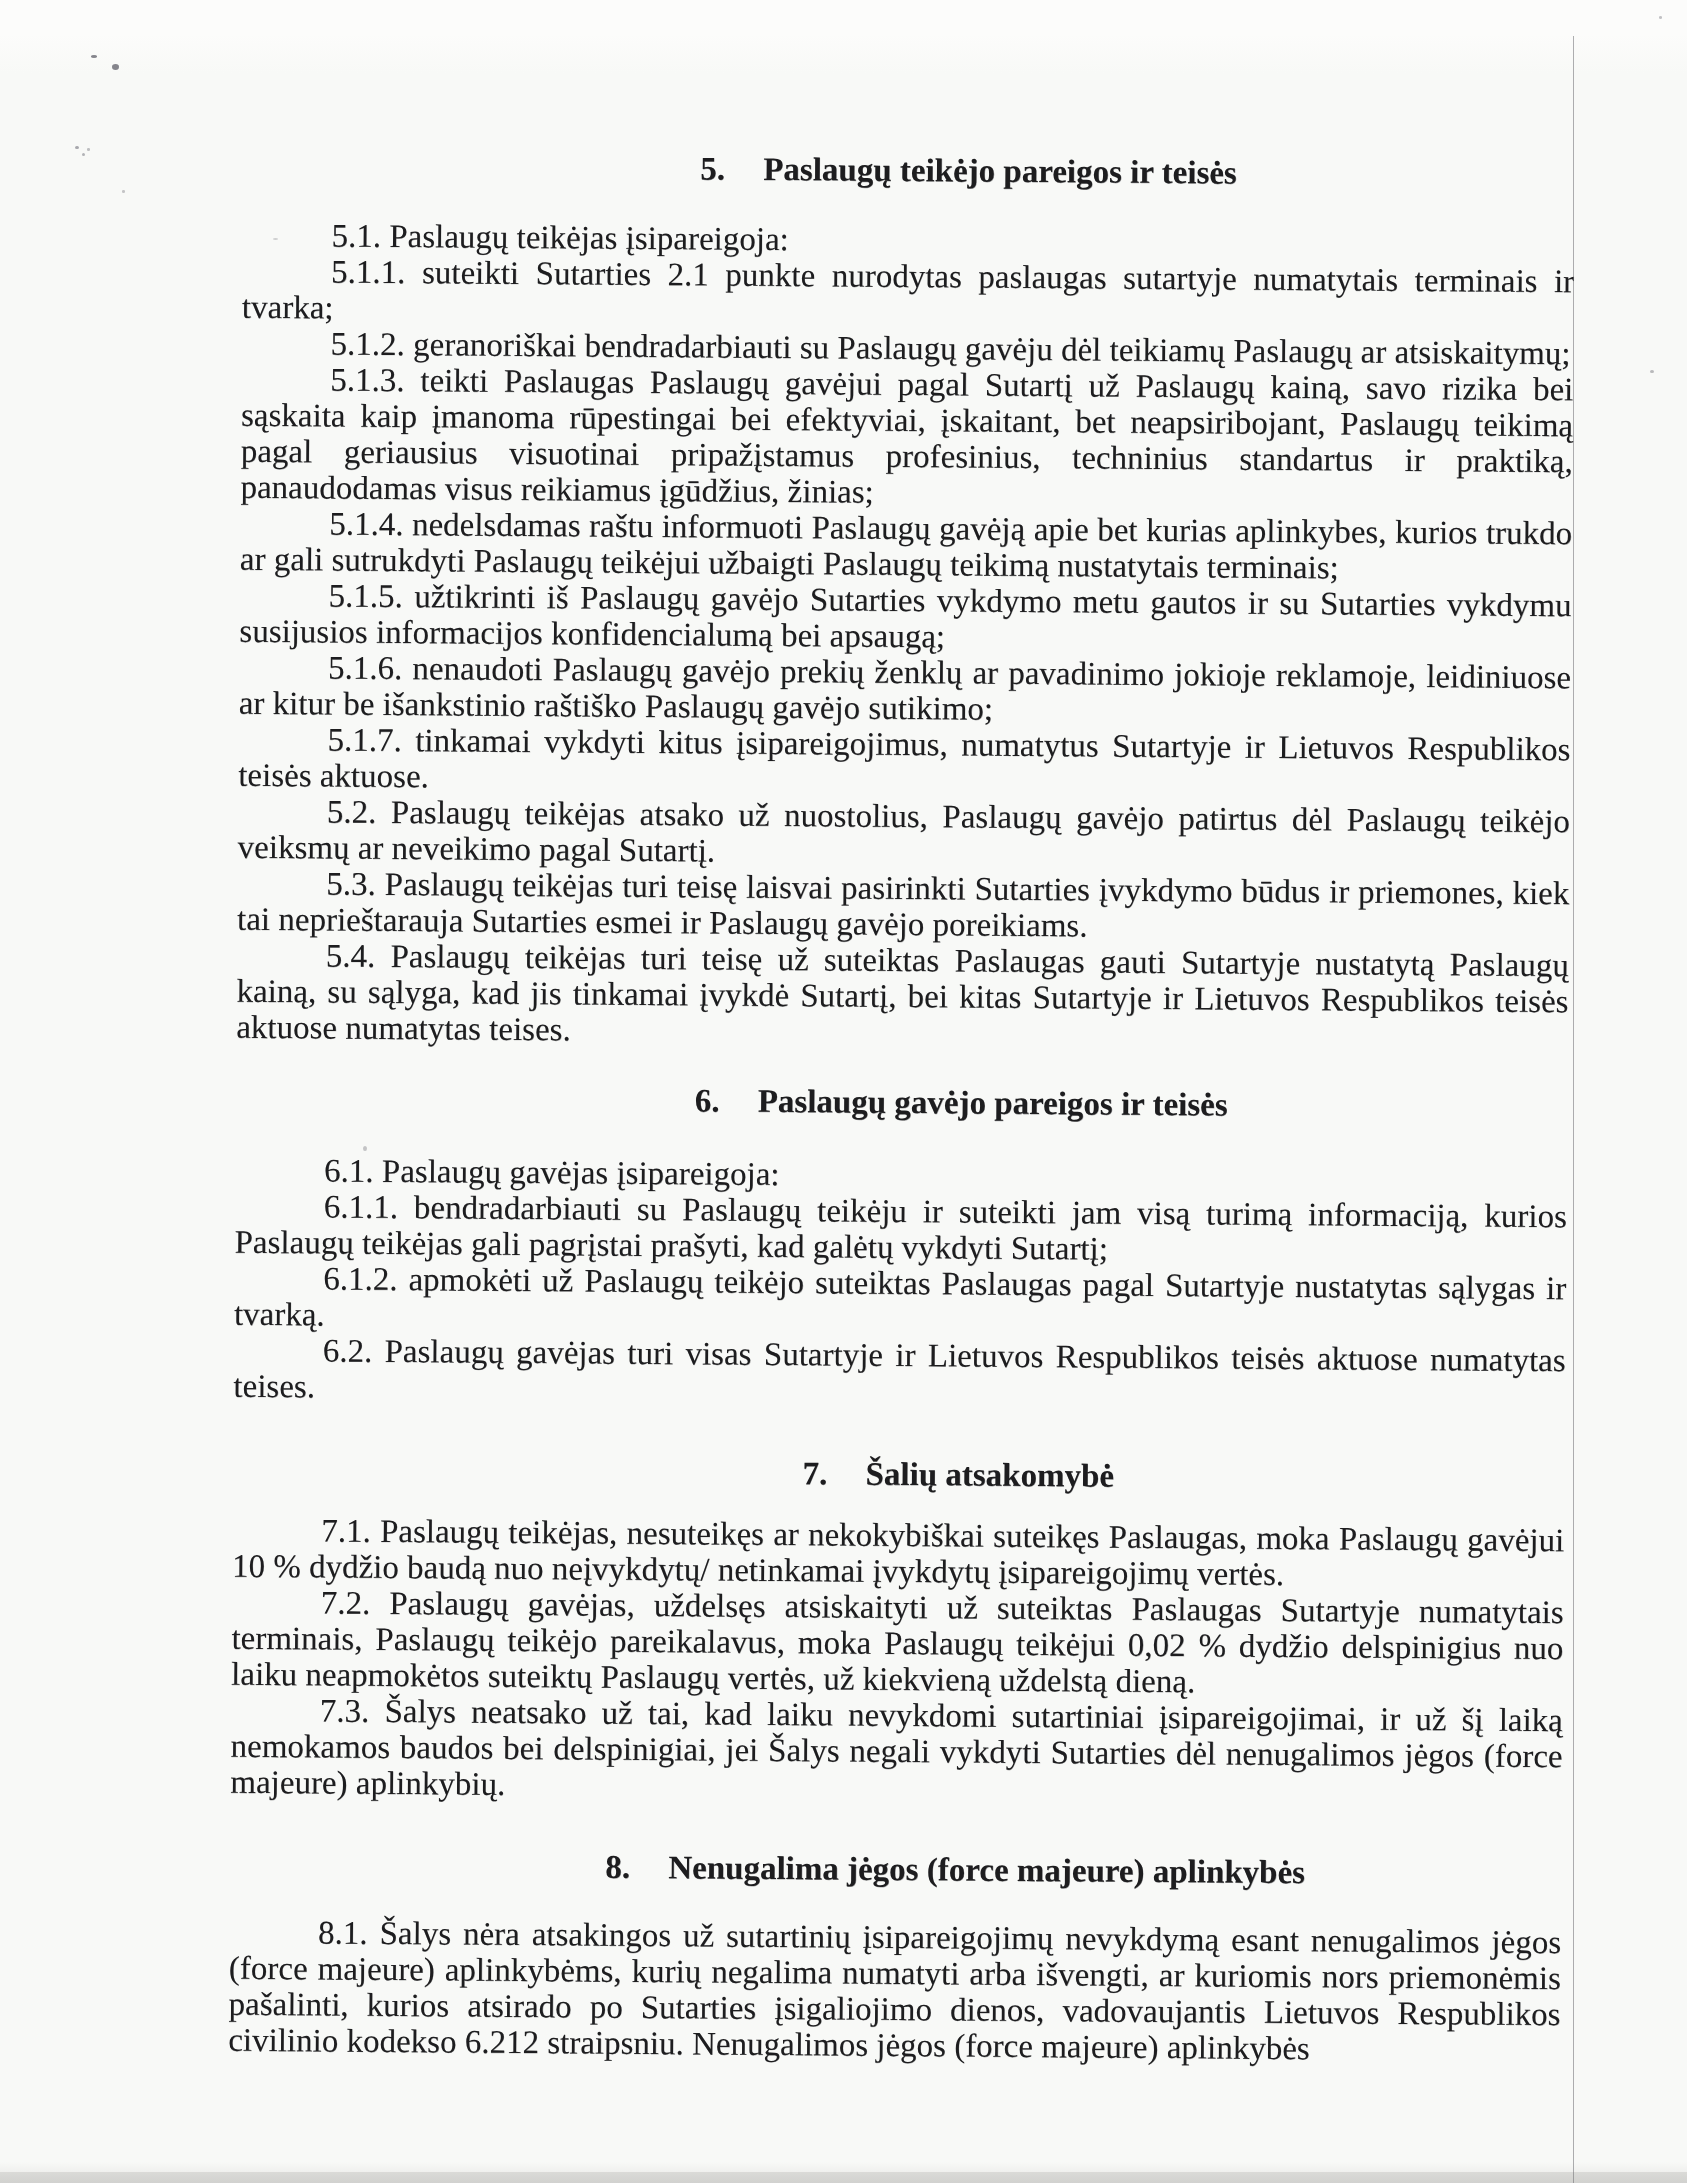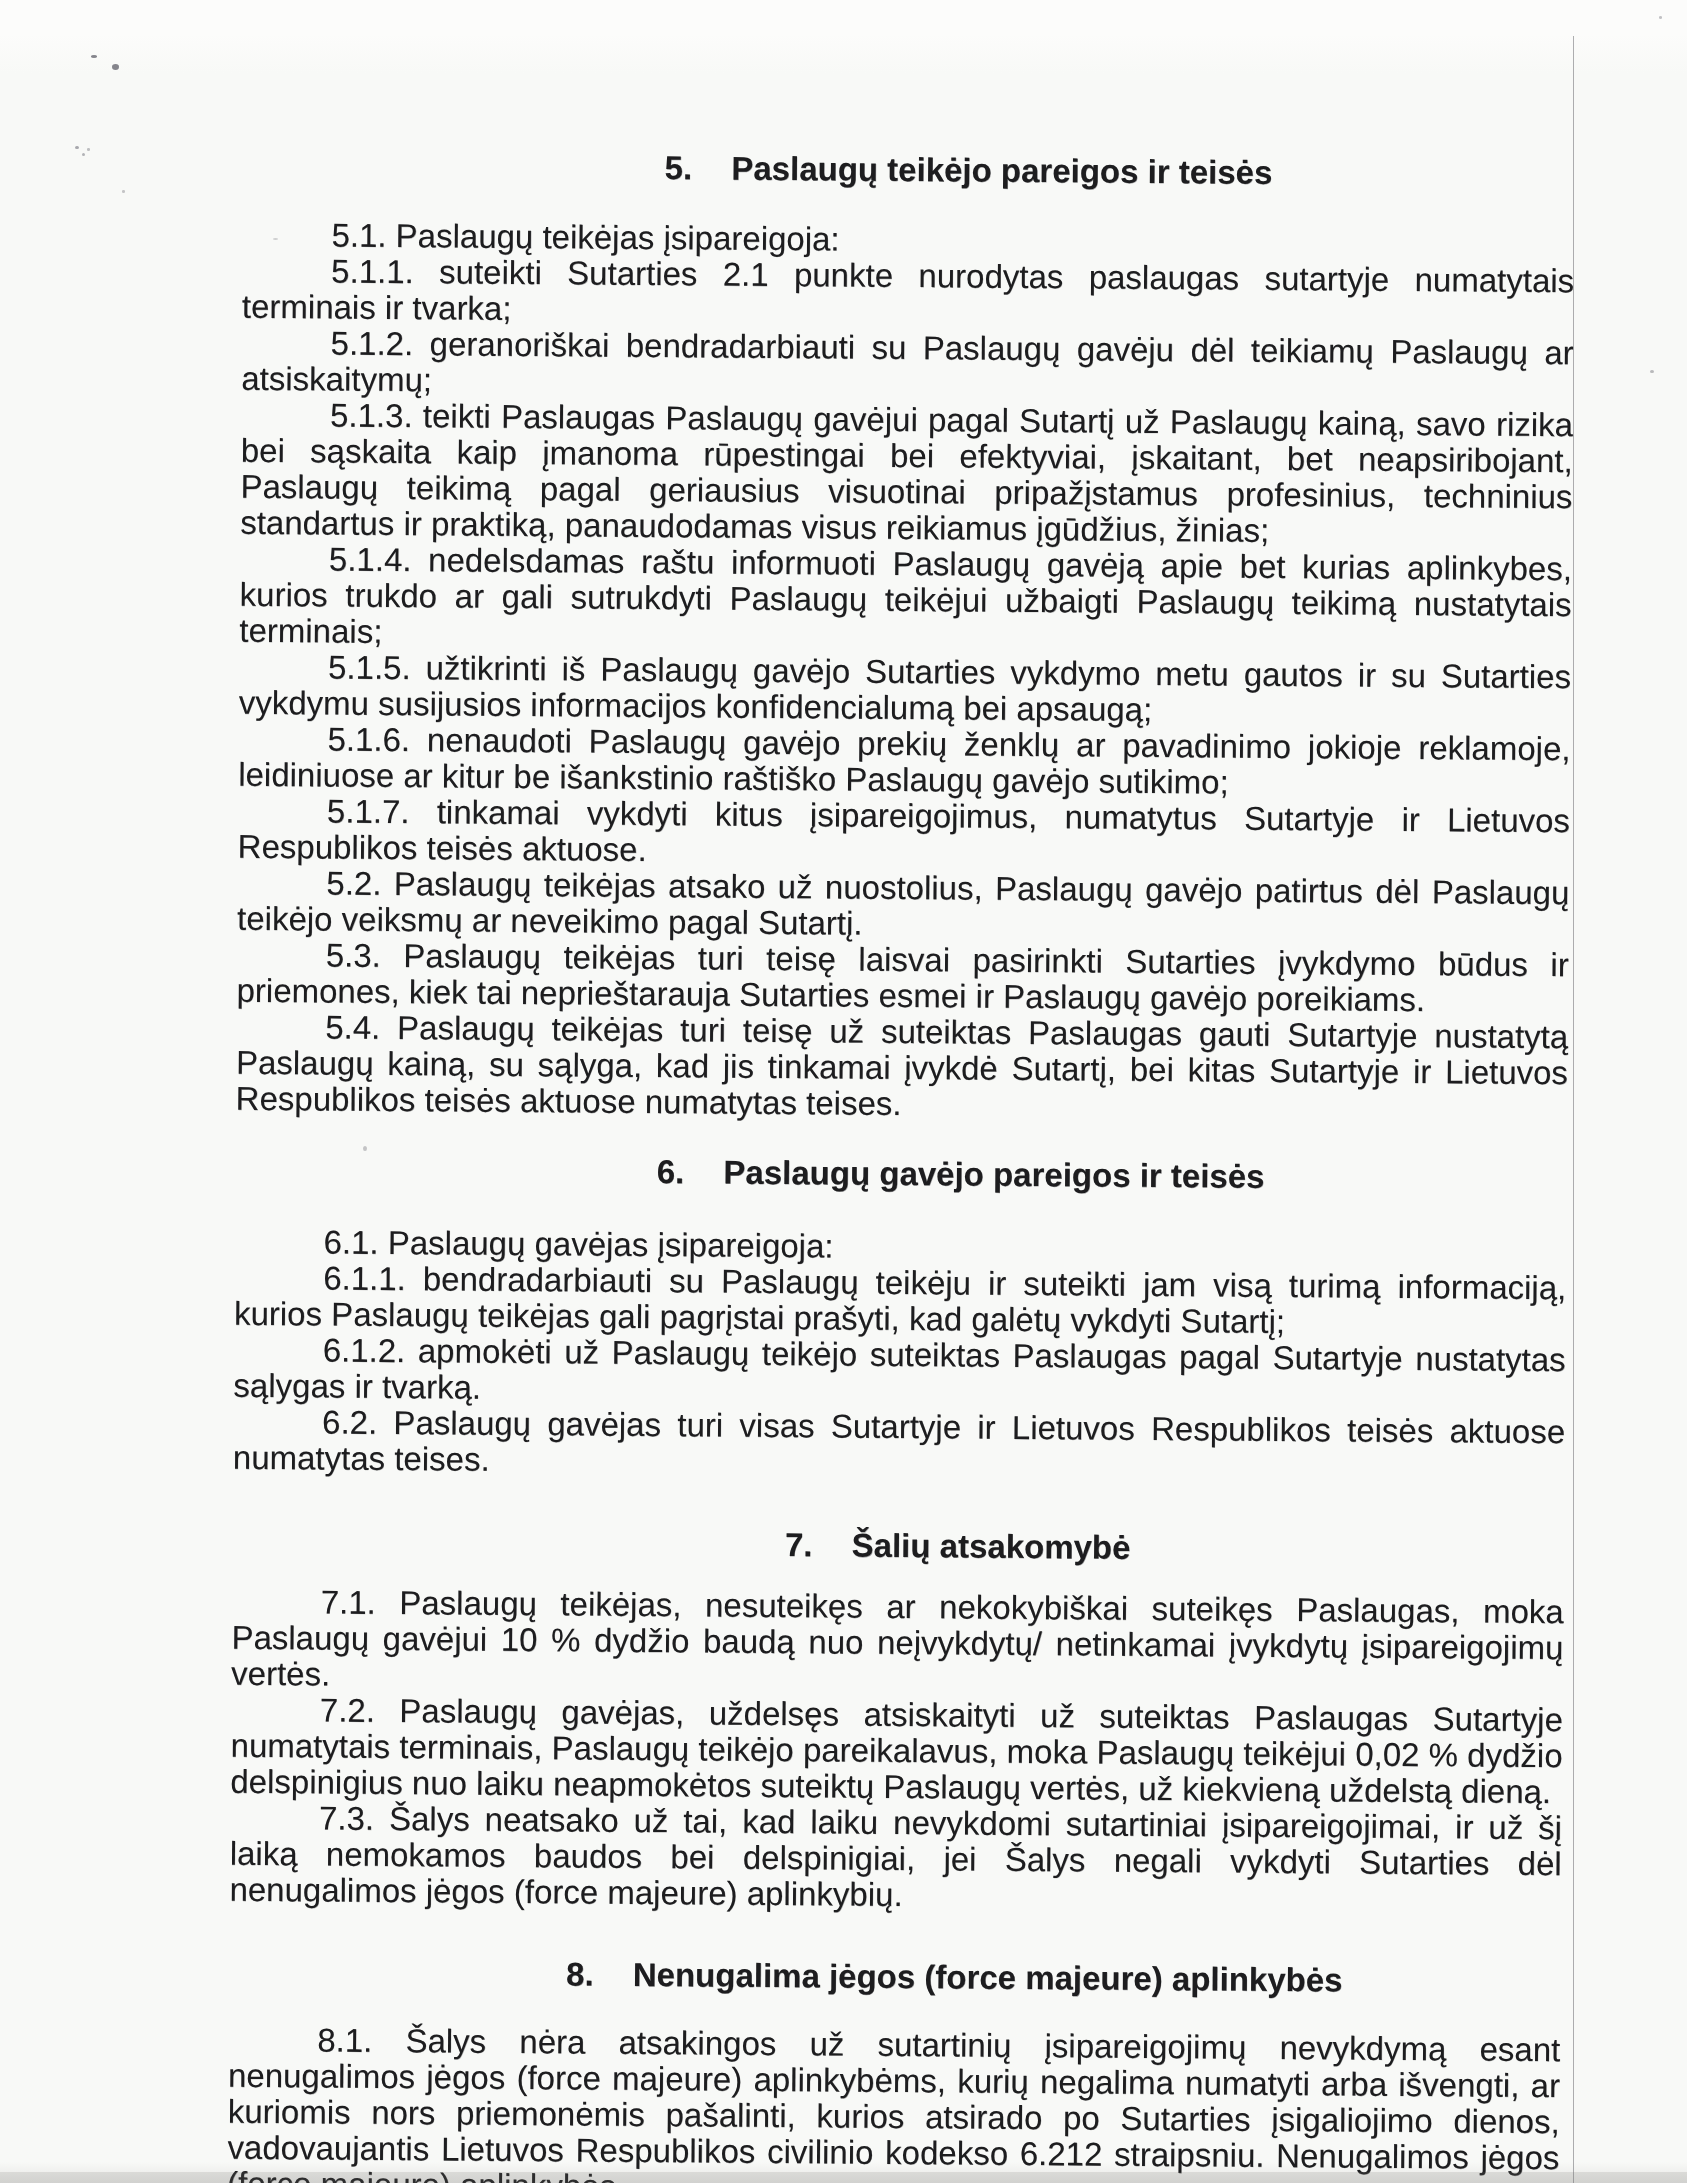--- a/index.html
+++ b/index.html
@@ -9,21 +9,21 @@
     background: #f8f9f7;
   }
   .page {
     position: relative;
     width: 1687px; height: 2183px;
     overflow: hidden;
     background: linear-gradient(180deg,
       #fcfcfb 0px, #fcfcfb 34px,
       #f8f9f7 73px, #f8f9f7 2162px,
       #ededeb 2175px, #e5e5e3 2183px);
-    font-family: Liberation Sans, sans-serif;
+    font-family: Liberation Serif, serif;
     color: #1d1d1f;
   }
   .content {
     position: absolute;
     left: 243px; top: 0;
     width: 1332px;
     padding-top: 152px;
     transform: rotate(0.45deg);
     transform-origin: 662px 172px;
   }

